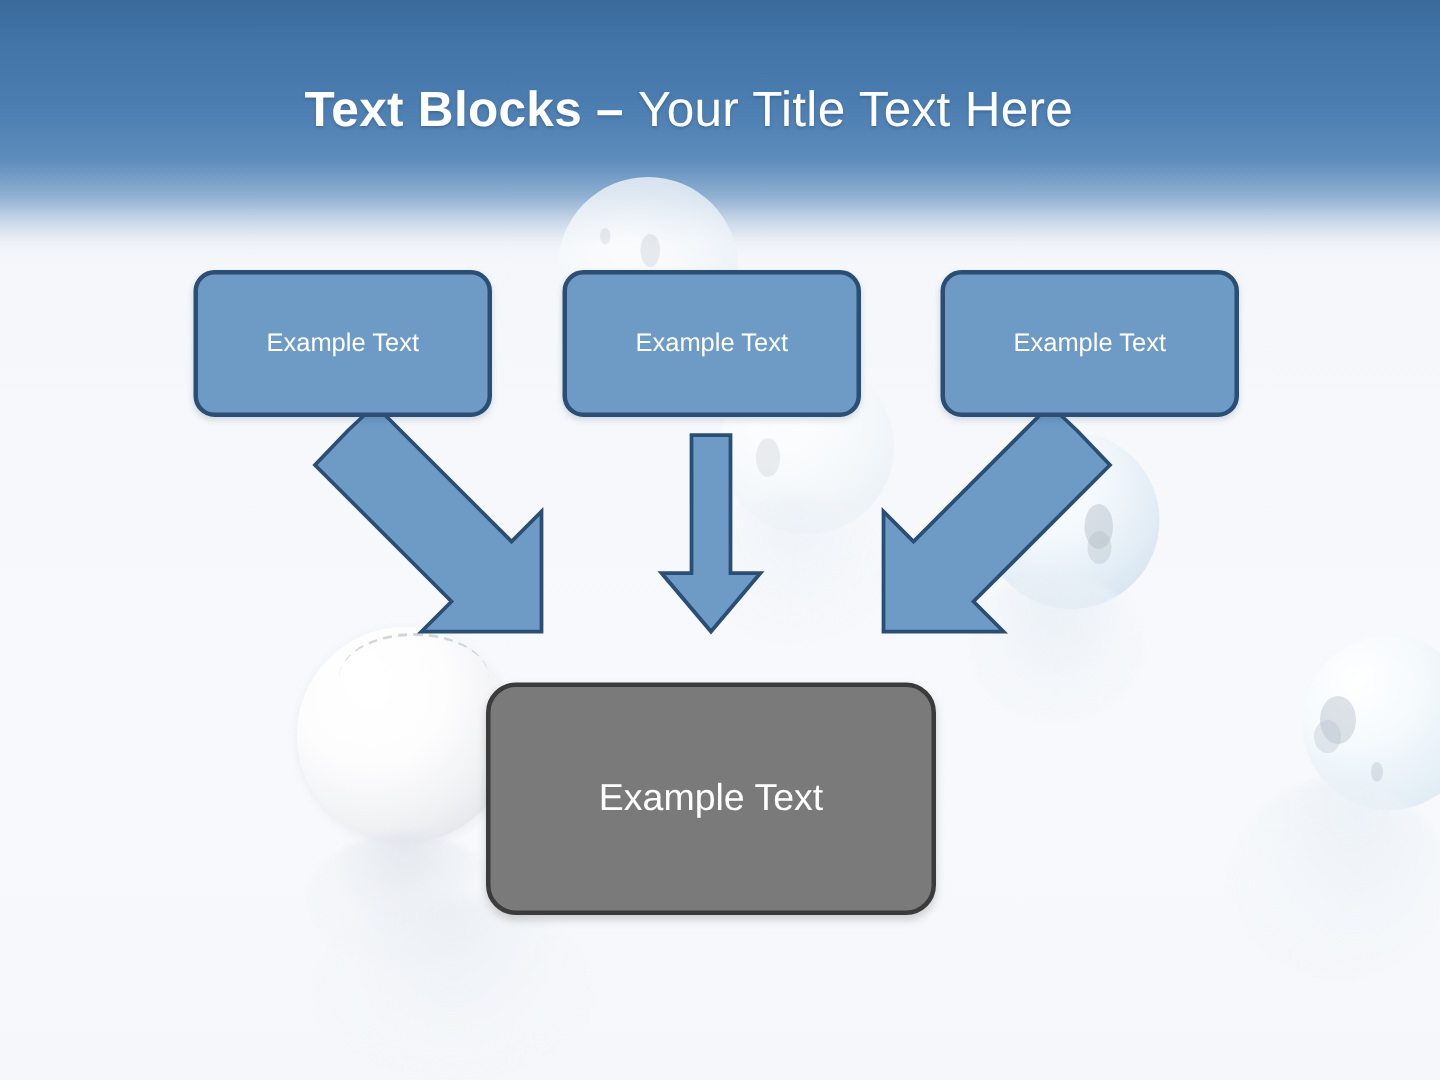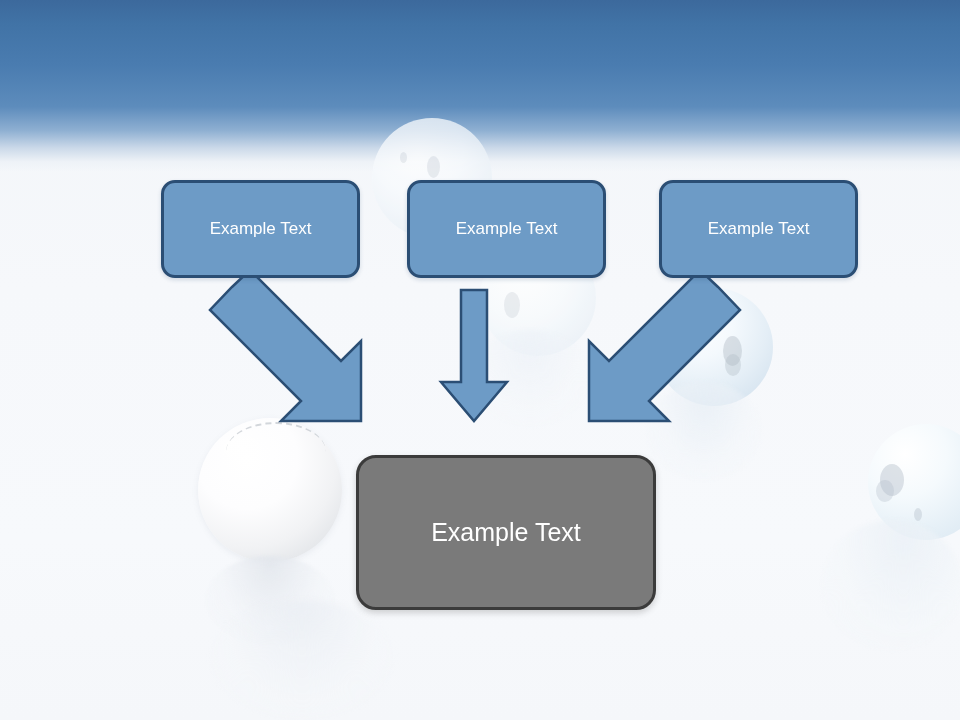--- a/index.html
+++ b/index.html
@@ -180,21 +180,20 @@
 
   
   .box {
     position: absolute;
     box-sizing: border-box;
     display: flex;
     align-items: center;
     justify-content: center;
     border-radius: 14px;
     text-align: center;
-    margin-left: 32px;
   }
   .box-blue {
     background: #6d9bc6;
     border: 3px solid #2b4e74;
     color: #ffffff;
     font-size: 17px;
     box-shadow: 0 2px 4px rgba(40,70,110,0.18);
   }
   .box-blue.b1 { left: 129px; top: 180px; width: 199px; height: 98px; }
   .box-blue.b2 { left: 375px; top: 180px; width: 199px; height: 98px; }
@@ -258,20 +257,23 @@
   </div>
   <div class="sphere refl-right"></div>
 
   <div class="sphere sphere-white">
     <span class="hl"></span>
     <span class="seam"></span>
   </div>
   <div class="sphere refl-white"></div>
   <div class="sphere refl-bottom1"></div>
 
+  <div class="title">
+    <span class="strong">Text Blocks – </span><span class="light">Your Title Text Here</span>
+  </div>
 
   <svg class="arrow-svg" viewBox="0 0 960 720">
 
     <polygon class="arrow-shape" points="232,287 250,270 341,361 361,341 361,421 281,421 301,401 210,310"></polygon>
 
     <polygon class="arrow-shape" points="461,290 487,290 487,382 507,382 474,421 441,382 461,382"></polygon>
 
     <polygon class="arrow-shape" points="718,287 700,270 609,361 589,341 589,421 669,421 649,401 740,310"></polygon>
   </svg>
 

